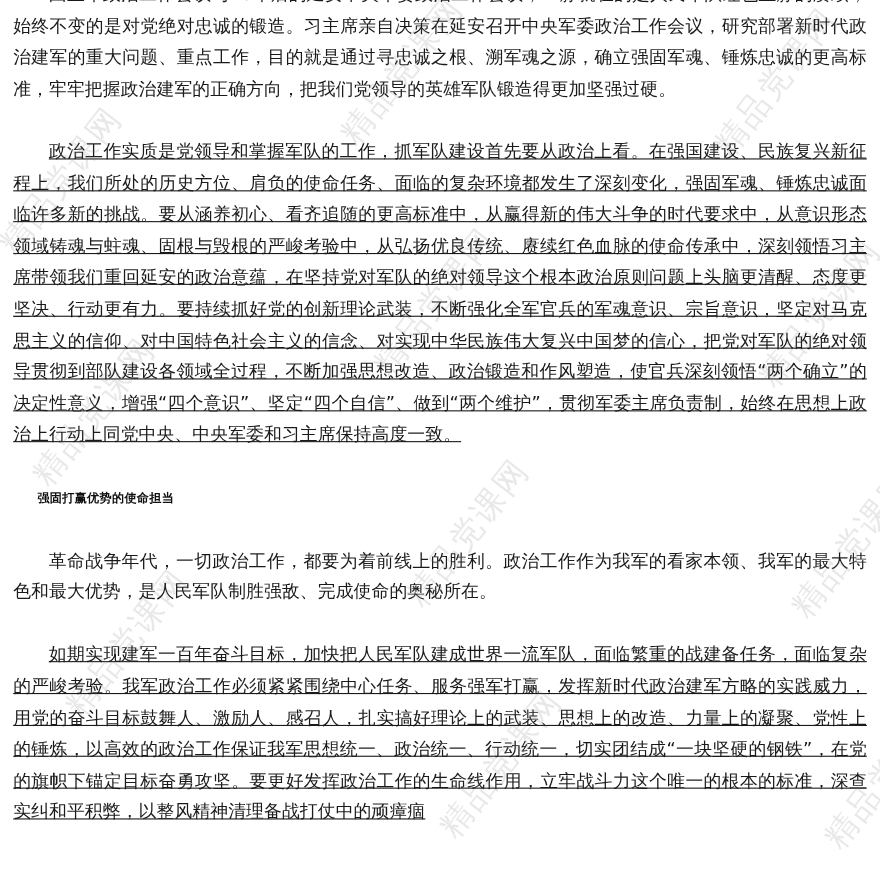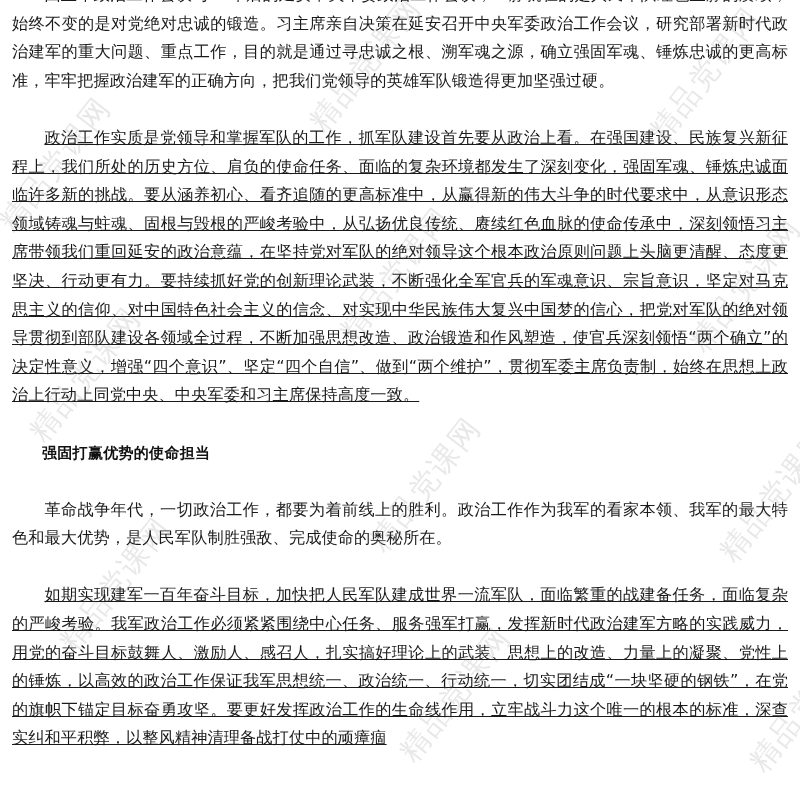--- a/index.html
+++ b/index.html
@@ -64,21 +64,21 @@
     text-indent: 2em;
     letter-spacing: 0.1px;
     font-weight: 400;
     word-break: break-all;
   }
 
   p.para + p.para { margin-top: 28.6px; text-decoration: underline; }
 
   h2.section-heading {
     margin: 28.6px 0 0 0;
-    font-size: 15px;
+    font-size: 11px;
     line-height: 28.6px;
     font-weight: bold;
     color: #111111;
     text-indent: 2em;
     letter-spacing: 0.3px;
   }
   h2.section-heading + p.para { margin-top: 28.6px; }
 
   
   #bottom-cut {

